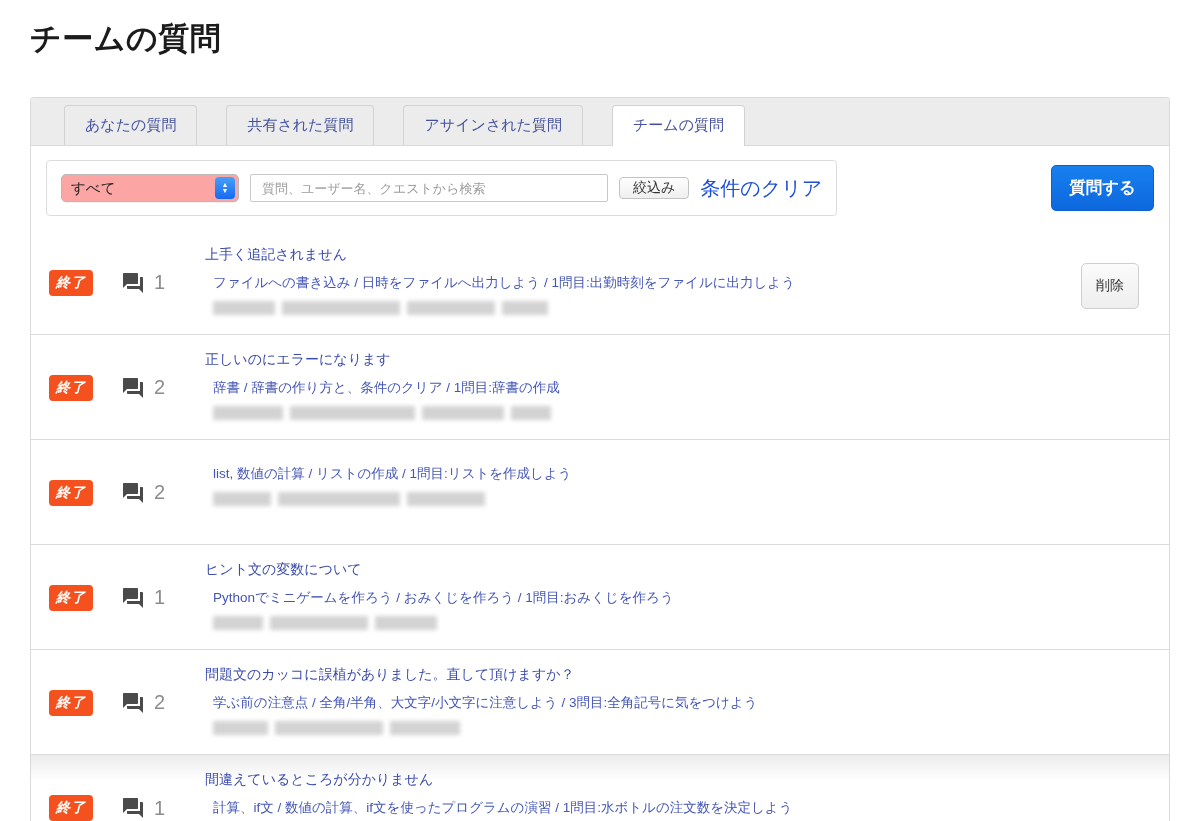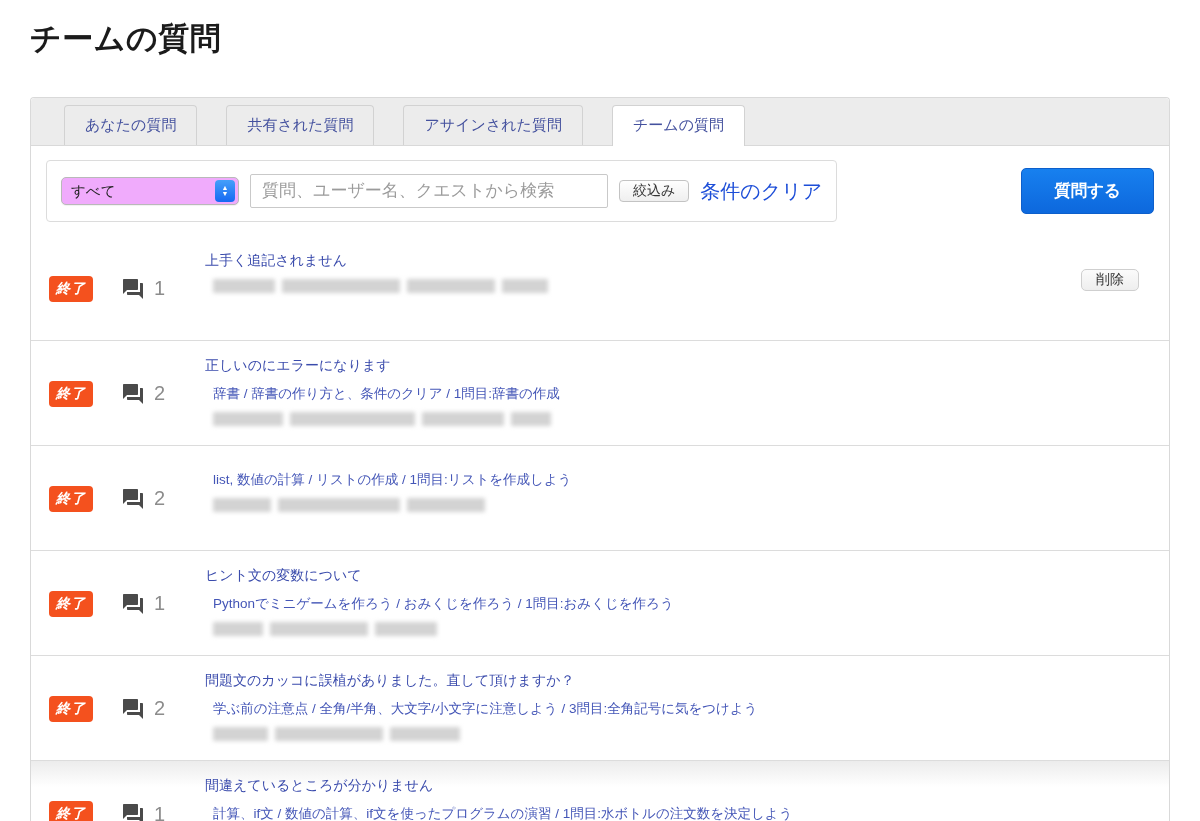--- a/index.html
+++ b/index.html
@@ -14,51 +14,51 @@
   .tab-bar { background: #ececec; border-bottom: 1px solid #d9d9d9; padding: 8px 8px 0 9px;
     display: flex; gap: 5px; align-items: flex-end; height: 48px; border-radius: 4px 4px 0 0; }
   .tab { border: 1px solid #d2d2d2; border-bottom: none; border-radius: 4px 4px 0 0;
     padding: 10px 20px 10px; font-size: 15px; color: #44519e; background: #ececec; cursor: pointer;
     position: relative; white-space: nowrap; margin-left: 24px; }
   .tab.active { background: #fff; margin-bottom: -1px; padding-bottom: 11px; }
 
   
   .toolbar { display: flex; justify-content: space-between; align-items: center; padding: 14px 15px 14px 15px; background: #fff; }
   .filter-box { border: 1px solid #dcdcdc; border-radius: 4px; padding: 13px 14px; display: flex; align-items: center; gap: 11px; }
-  .select { width: 178px; height: 28px; background: #f0abfc; border: 1px solid #b9b9b9; border-radius: 5px;
+  .select { width: 178px; height: 28px; background: #fca5a5; border: 1px solid #b9b9b9; border-radius: 5px;
     display: flex; align-items: center; justify-content: space-between; padding: 0 3px 0 9px;
     font-size: 14.5px; color: #222; cursor: pointer; box-shadow: 0 1px 1px rgba(0,0,0,0.06); }
   .stepper { width: 20px; height: 22px; border-radius: 4px; background: linear-gradient(#44a0fa, #1669f2);
     display: flex; flex-direction: column; align-items: center; justify-content: center; color: #fff; }
   .stepper span { font-size: 7px; line-height: 6px; }
-  .search { width: 358px; height: 34px; border: 1px solid #c9c9c9; border-radius: 2px; padding: 0 11px;
-    font-size: 17px; color: #333; outline: none; font-family: inherit; }
+  .search { width: 358px; height: 28px; border: 1px solid #c9c9c9; border-radius: 2px; padding: 0 11px;
+    font-size: 13px; color: #333; outline: none; font-family: inherit; }
   .search::placeholder { color: #9b9b9b; }
   .filter-btn { height: 22px; padding: 0 13px; border: 1px solid #c3c3c3; border-radius: 4px;
     background: linear-gradient(#fefefe, #efefef); font-size: 14px; color: #333; cursor: pointer; font-family: inherit; }
   .clear-link { color: #1d4ed8; font-size: 20px; text-decoration: none; cursor: pointer; white-space: nowrap; }
   .ask-btn { background: linear-gradient(#1780ef, #0d68dd); border: 1px solid #0d5fcb; border-radius: 5px;
-    color: #fff; font-weight: bold; font-size: 16.5px; padding: 11px 32px; cursor: pointer; font-family: inherit; }
+    color: #fff; font-weight: bold; font-size: 16.5px; padding: 11px 17px; cursor: pointer; font-family: inherit; }
 
   
   .qrow { display: flex; border-bottom: 1px solid #dcdcdc; padding: 14px 30px 13px 18px; min-height: 105px; background: #fff; }
   .qrow.cut { border-bottom: none; background: linear-gradient(#ececec, #ffffff 26px); }
   .col-badge { width: 72px; display: flex; align-items: center; flex: none; }
   .badge { background: #f4511e; color: #fff; font-size: 14px; font-weight: bold; padding: 4px 7px; border-radius: 4px;
     letter-spacing: 1px; white-space: nowrap; font-style: italic; }
   .col-comments { width: 84px; display: flex; align-items: center; flex: none; }
   .forum-icon { width: 24px; height: 24px; fill: #4a4a4a; flex: none; }
   .count { font-size: 20px; color: #8c8c8c; margin-left: 9px; }
   .col-main { flex: 1; min-width: 0; padding-top: 1px; }
   .qtitle { display: inline-block; color: #3a4bac; font-size: 14px; text-decoration: none; cursor: pointer; }
   .qpath { display: block; color: #4456b7; font-size: 13.5px; text-decoration: none; cursor: pointer; margin: 10px 0 0 8px; }
   .redacted { display: flex; gap: 7px; margin: 9px 0 0 8px; height: 14px; filter: blur(2px); }
   .redacted span { display: inline-block; height: 100%; background: #d3d3d3; border-radius: 1px; }
   .col-actions { flex: none; display: flex; align-items: flex-start; padding-top: 19px; }
-  .delete-btn { height: 22px; padding: 0 14px; border: 1px solid #cfcfcf; border-radius: 5px;
+  .delete-btn { height: 46px; padding: 0 14px; border: 1px solid #cfcfcf; border-radius: 5px;
     background: linear-gradient(#fbfbfb, #eeeeee); font-size: 14px; color: #333; cursor: pointer; font-family: inherit; }
 </style>
 </head>
 <body>
 
 <div class="page">
   <h1 class="page-title">チームの質問</h1>
 
   <div class="panel">
     <div class="tab-bar" id="tab-bar">
@@ -101,20 +101,21 @@
       <span class="badge">終了</span>
     </div>
     <div class="col-comments">
       <svg class="forum-icon" viewBox="0 0 24 24" aria-hidden="true">
         <path d="M21 6h-2v9H6v2c0 .55.45 1 1 1h11l4 4V7c0-.55-.45-1-1-1zm-4 6V3c0-.55-.45-1-1-1H3c-.55 0-1 .45-1 1v14l4-4h10c.55 0 1-.45 1-1z"></path>
       </svg>
       <span class="count">1</span>
     </div>
     <div class="col-main">
       <a class="qtitle">上手く追記されません</a>
+      <a class="qpath">ファイルへの書き込み / 日時をファイルへ出力しよう / 1問目:出勤時刻をファイルに出力しよう</a>
       <div class="redacted">
               <span style="width: 62px;"></span>
               <span style="width: 118px;"></span>
               <span style="width: 88px;"></span>
               <span style="width: 46px;"></span>
             </div>
     </div>
     <div class="col-actions">
       <button class="delete-btn">削除</button>
     </div>

